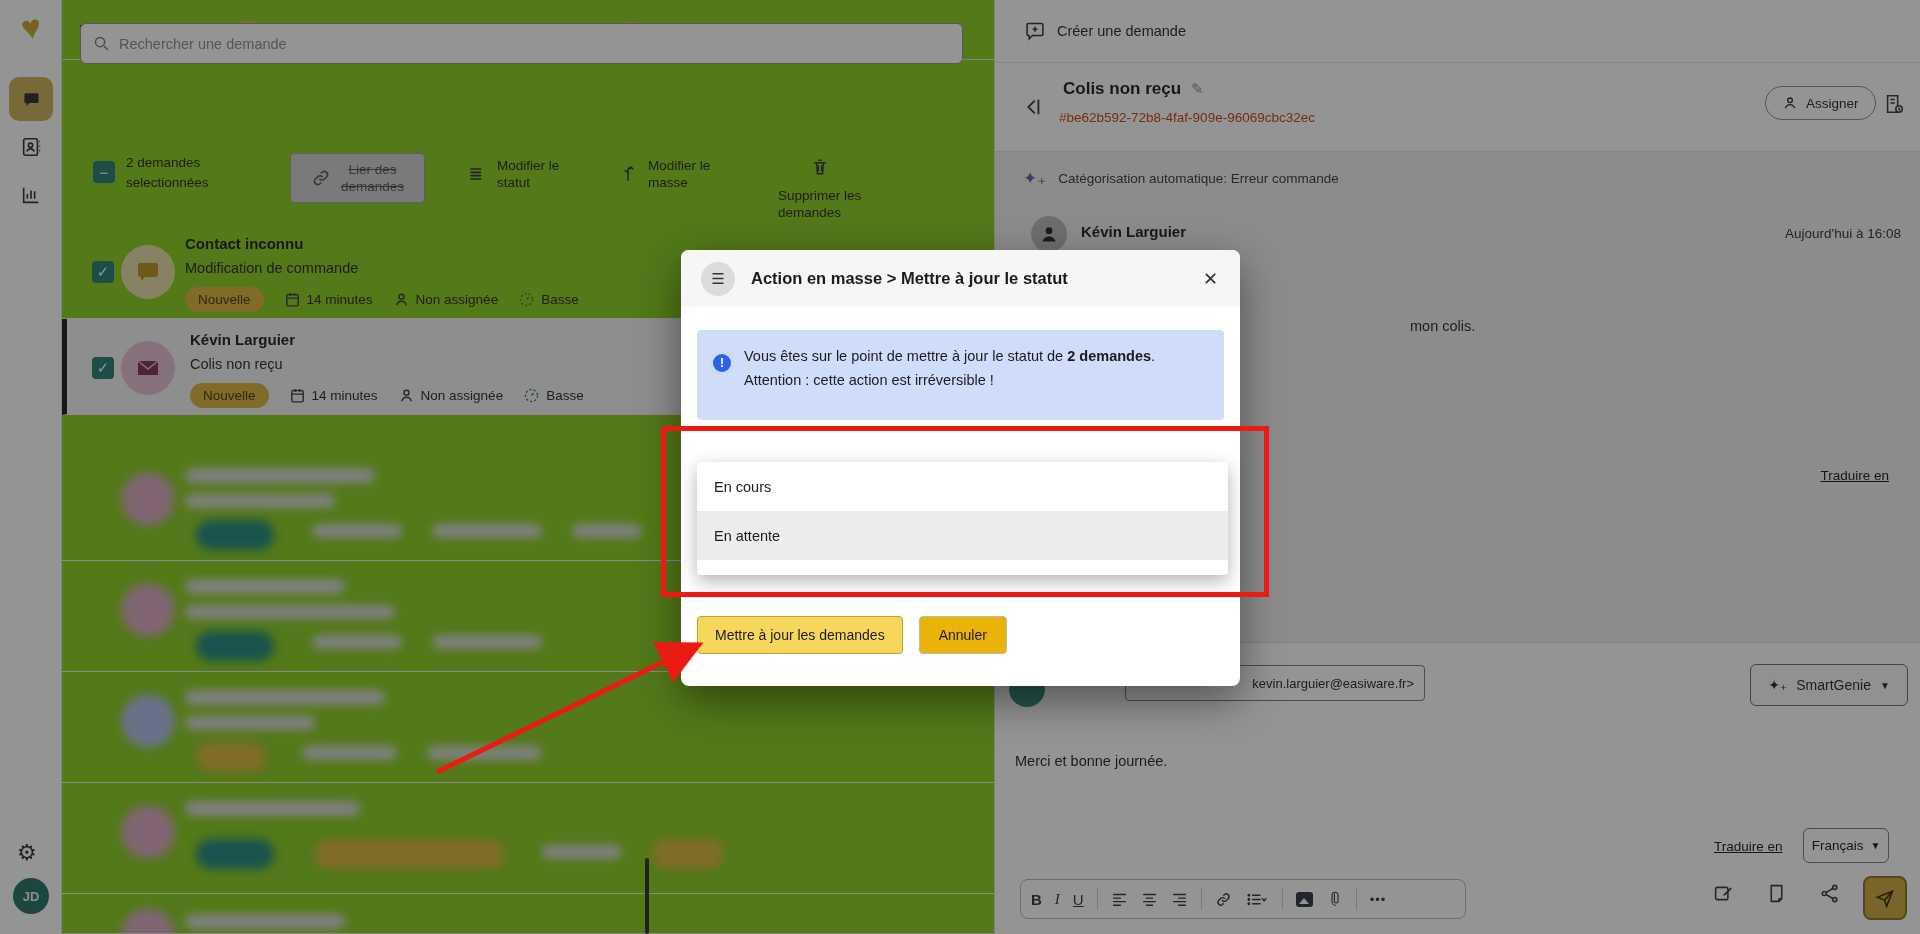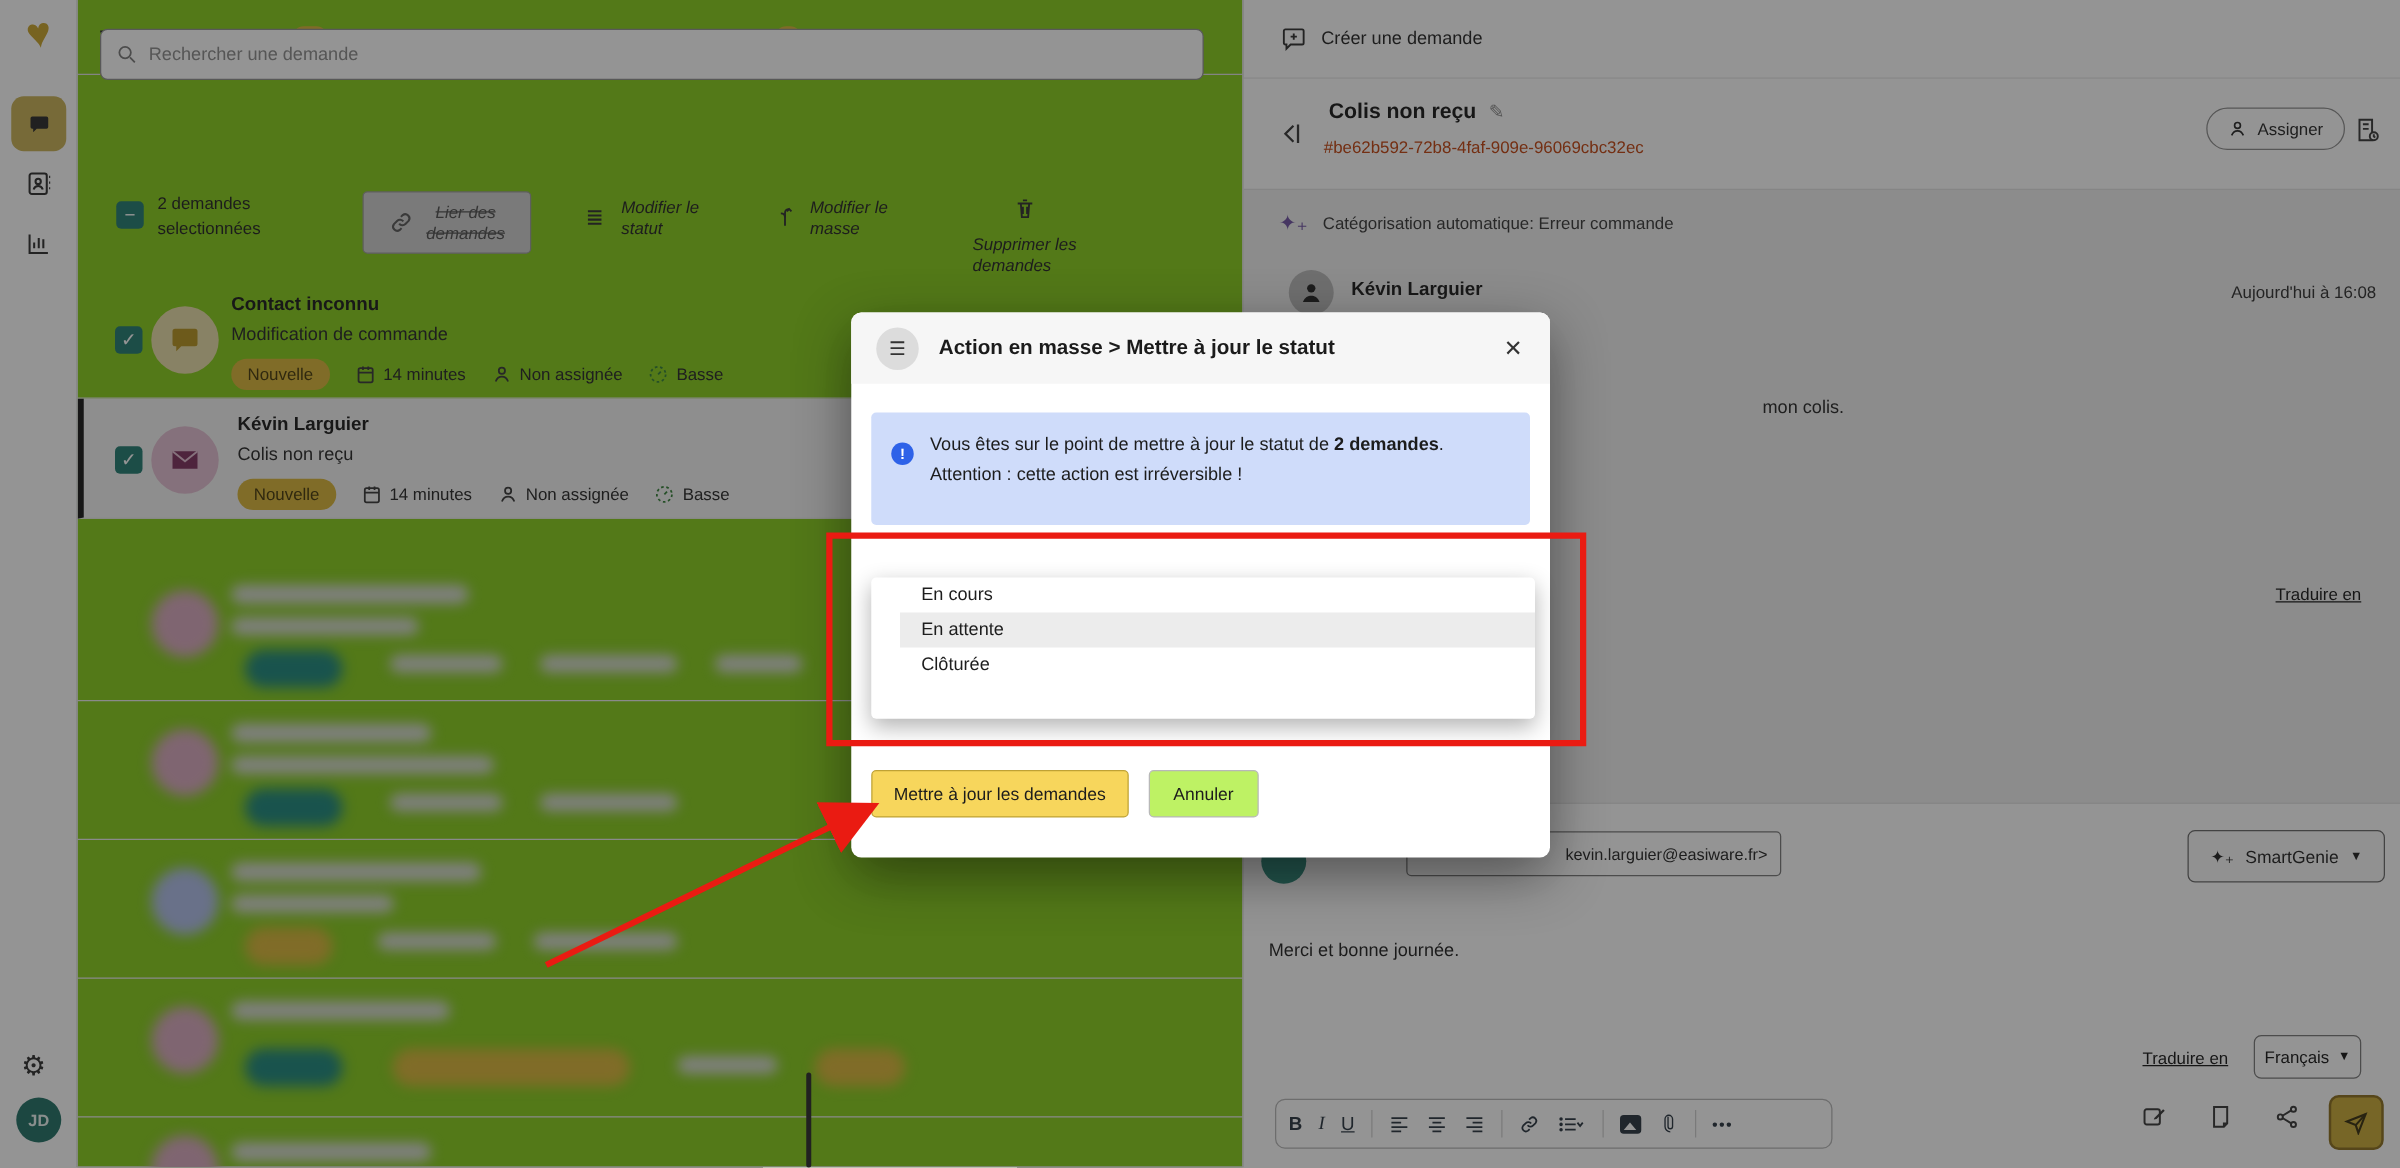--- a/index.html
+++ b/index.html
@@ -24,21 +24,21 @@
   .tab.active .tab-underline { position:absolute; left:0; bottom:0; height:4px; width:100%; background:#d3ac2e; border-radius:3px 3px 0 0; }
   .count-badge { background:#d9b433; color:#3e3103; font-size:12px; font-weight:bold; border-radius:10px; padding:2px 7px; }
 
   .searchbox { position:absolute; left:18px; top:23px; width:883px; height:41px; border:1.5px solid #8f8f8f; border-radius:6px; display:flex; align-items:center; padding:0 12px; gap:9px; background:#fff; }
   .searchbox .ph { color:#8a8a8a; font-size:14.5px; }
 
   .sel-toolbar { position:absolute; left:0; top:85px; width:932px; height:118px; }
   .cbx { width:22px; height:22px; border-radius:4px; background:#1d7a6e; color:#fff; font-size:15px; display:flex; align-items:center; justify-content:center; }
   .sel-count { position:absolute; left:64px; top:68px; font-size:13.5px; line-height:20px; color:#1d1d1d; }
   .sel-cbx { position:absolute; left:31px; top:76px; }
-  .tb-btn { position:absolute; display:flex; align-items:center; gap:10px; font-size:13.5px; color:#1f1f1f; line-height:17px; cursor:pointer;font-style:italic; }
+  .tb-btn { position:absolute; display:flex; align-items:center; gap:10px; font-size:13.5px; color:#1f1f1f; line-height:17px; cursor:pointer; }
   .tb-disabled { left:228px; top:68px; width:135px; height:50px; background:#cfcfcf; border:1px solid #9a9a9a; border-radius:4px; justify-content:center; color:#4d4d4d; }
   .tb-disabled .lbl { text-decoration:line-through; text-align:center; }
   .tb-status { left:405px; top:72px; }
   .tb-motif  { left:556px; top:72px; }
   .tb-delete { left:716px; top:72px;flex-direction:column; }
   .tb-ic { width:20px; height:20px; color:#2a2a2a; flex:0 0 auto; }
 
   .row { position:absolute; left:0; width:932px; border-bottom:1px solid #ececec; }
   .row1 { top:227px; height:92px; }
   .row2 { top:319px; height:96px; background:#f4f4f4; border-left:5px solid #141414; }
@@ -112,25 +112,25 @@
   .m-head { position:absolute; left:0; top:0; width:559px; height:57px; background:#f6f6f6; border-radius:8px 8px 0 0; display:flex; align-items:center; padding:0 20px; gap:16px; }
   .m-circle { width:34px; height:34px; border-radius:50%; background:#dcdcdc; display:flex; align-items:center; justify-content:center; font-size:15px; color:#333; }
   .m-title { font-size:16.5px; font-weight:bold; color:#1b1b1b; }
   .m-close { position:absolute; right:22px; top:18px; font-size:18px; color:#333; cursor:pointer; }
   .info-box { position:absolute; left:16px; top:80px; width:527px; height:90px; background:#cfdcfa; border-radius:4px; padding:14px 16px 0 16px; }
   .info-ic { position:absolute; left:16px; top:24px; width:18px; height:18px; border-radius:50%; background:#2e62e8; color:#fff; font-size:12px; font-weight:bold; display:flex; align-items:center; justify-content:center; }
   .info-text { margin-left:31px; font-size:14.5px; color:#1c1c1c; line-height:24px; }
   .statut-field { position:absolute; left:16px; top:187px; width:531px; height:46px; border:1px solid #9a9a9a; border-radius:6px; }
   .statut-label { position:absolute; left:14px; top:-7px; background:#fff; padding:0 5px; font-size:11px; color:#444; }
   .menu { position:absolute; left:16px; top:212px; width:531px; height:113px; background:#fff; border-radius:4px; box-shadow:0 6px 18px rgba(0,0,0,0.3); overflow:hidden; }
-  .opt { height:28px; display:flex; align-items:center; padding-left:17px; font-size:14.5px; color:#1d1d1d; cursor:pointer;margin-left:23px; }
+  .opt { height:49px; display:flex; align-items:center; padding-left:17px; font-size:14.5px; color:#1d1d1d; cursor:pointer; }
   .opt.hl { background:#ececec;text-align:center; }
   .m-foot { position:absolute; left:16px; top:366px; display:flex; gap:16px; }
   .btn-confirm { height:38px; padding:0 17px; background:#f7d65c; border:1px solid #bfa235; border-radius:4px; font-size:14px; color:#1c1c1c; display:flex; align-items:center; }
-  .btn-cancel { height:38px; padding:0 19px; background:#bef264; border:1px solid #b8b8b8; border-radius:4px; font-size:14px; color:#1c1c1c; display:flex; align-items:center; }
+  .btn-cancel { height:38px; padding:0 19px; background:#eab308; border:1px solid #b8b8b8; border-radius:4px; font-size:14px; color:#1c1c1c; display:flex; align-items:center; }
 
   
   .anno-rect { position:absolute; left:661px; top:426px; width:608px; height:171px; border:5px solid #ea1b12; z-index:30; }
   .anno-arrow { position:absolute; inset:0; z-index:30; pointer-events:none; }
 </style>
 </head>
 <body>
 
 <div id="app">
 

